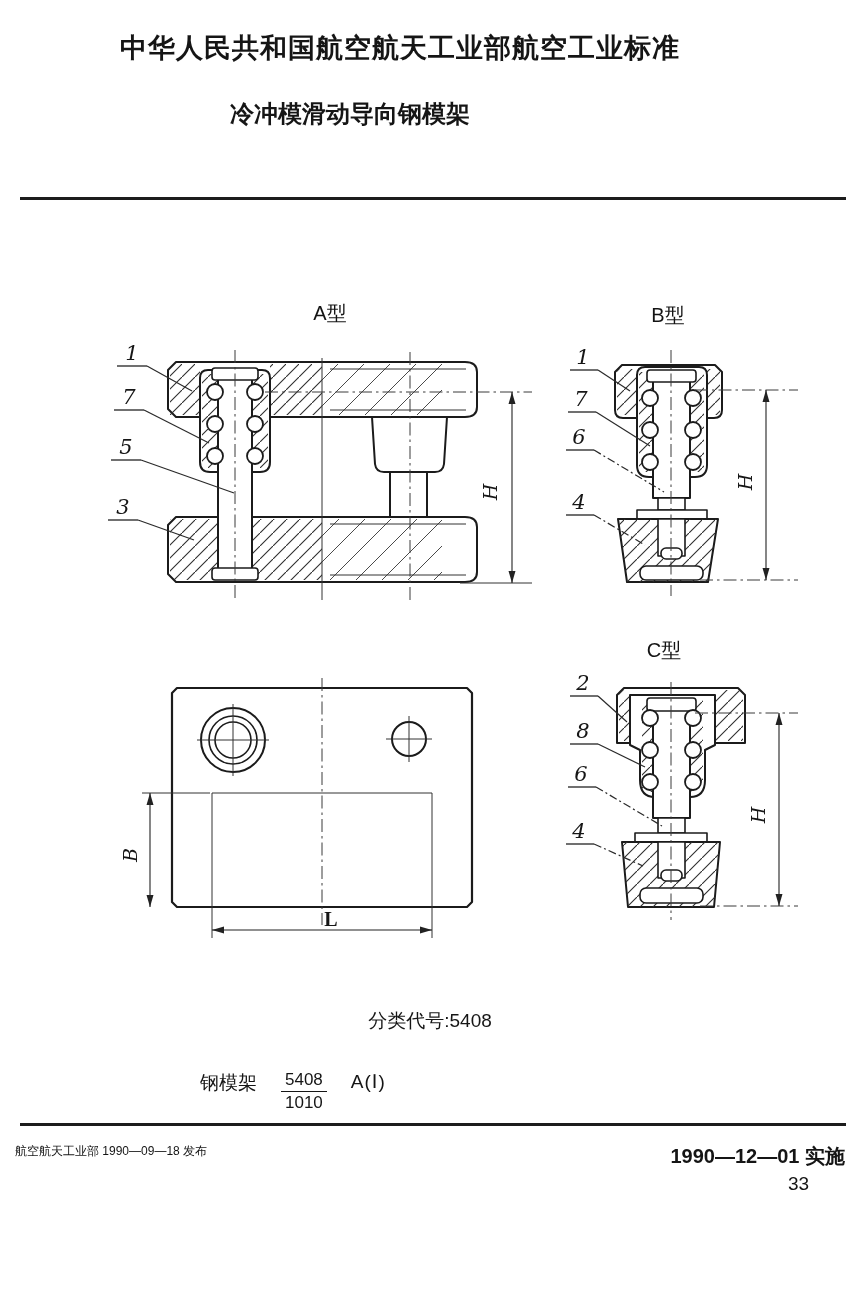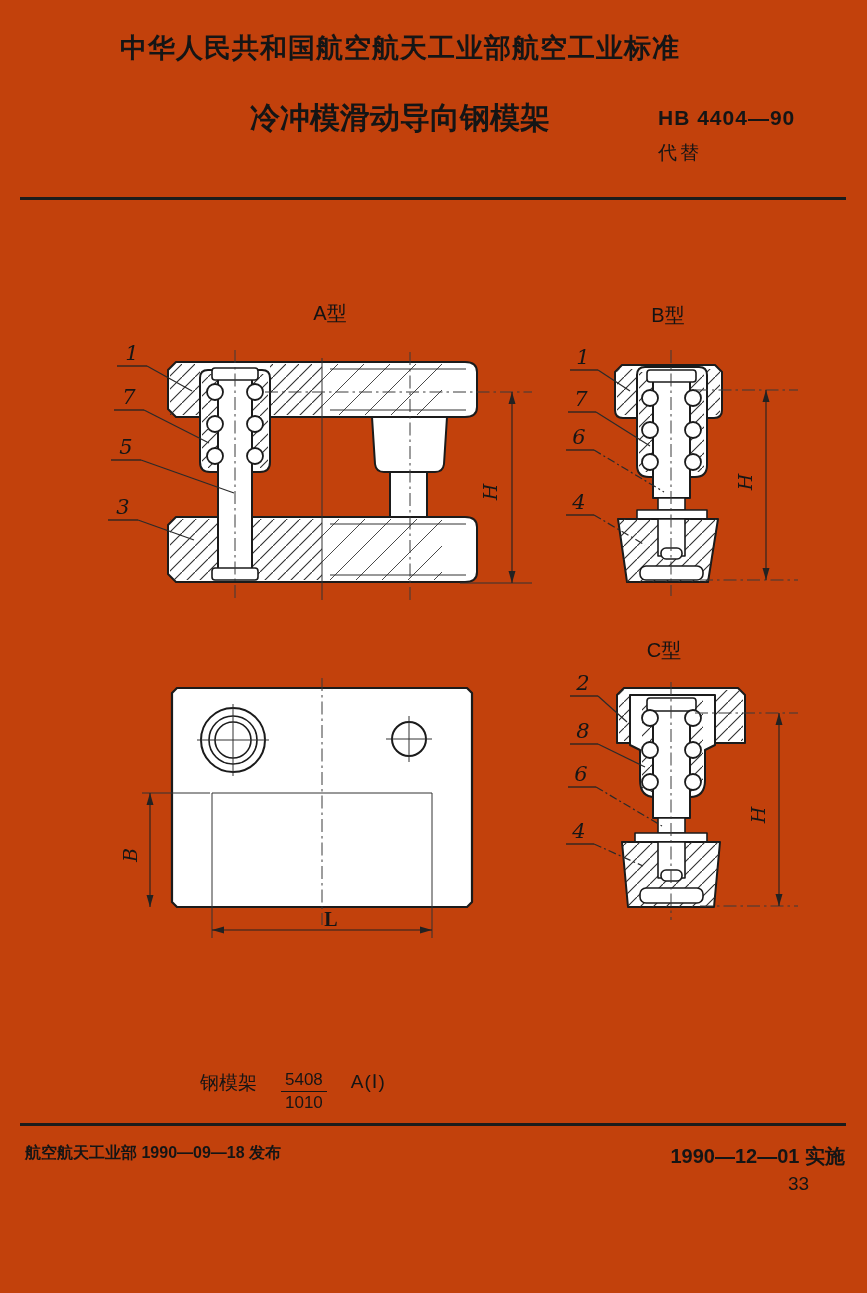--- a/index.html
+++ b/index.html
@@ -1,41 +1,41 @@
 <!DOCTYPE html>
 <html><head>
 <meta charset="utf-8">
 <style>
   html,body { margin:0; padding:0; background:#9a9a9a; }
   .page {
     position:relative; width:867px; height:1293px; margin:0 auto;
-    background:#c2410c; color:#151515; overflow:hidden;
+    background:#ffffff; color:#151515; overflow:hidden;
     font-family:"Liberation Sans", sans-serif;
   }
   .abs { position:absolute; }
   .doc-header {
     left:64px; top:30px; width:672px; text-align:center;
     font-size:27px; font-weight:bold; letter-spacing:1px; white-space:nowrap;
   }
-  .title-block { left:150px; top:98px; width:400px; text-align:right;
-    font-size:30px; font-weight:bold; line-height:1.3; }
+  .title-block { left:150px; top:98px; width:400px; text-align:center;
+    font-size:24px; font-weight:bold; line-height:1.3; }
   .std-block { left:658px; top:106px; }
   .std-no { font-size:21px; font-weight:bold; letter-spacing:1px; white-space:nowrap; }
   .std-sup { font-size:19px; margin-top:10px; letter-spacing:3px; }
   .rule { background:#1c1c1c; }
   .rule-top { left:20px; top:197px; width:826px; height:3px; }
   .rule-bottom { left:20px; top:1123px; width:826px; height:3px; }
   .classification { left:0; top:1008px; width:860px; text-align:center; font-size:19px; }
   .marking { left:63px; top:1044px; font-size:19px; white-space:nowrap; }
   .designation { left:200px; top:1070px; font-size:19px; display:flex; align-items:flex-start; gap:24px; }
   .frac { display:inline-block; text-align:center; font-size:17px; line-height:1.15; }
   .frac .num { display:block; border-bottom:1.6px solid #151515; padding:0 4px 1px; }
   .frac .den { display:block; padding-top:1px; }
   .desig-suffix { letter-spacing:1px; }
-  .footer-left { left:25px; top:1143px; font-size:16px; font-weight:bold; white-space:nowrap; }
+  .footer-left { left:15px; top:1143px; font-size:12px; font-weight:normal; white-space:nowrap; }
   .footer-right { right:22px; top:1143px; font-size:20px; font-weight:bold; white-space:nowrap; }
   .page-num { left:788px; top:1173px; font-size:19px; }
 
   
   svg { position:absolute; overflow:visible; }
   .ol { fill:#ffffff; stroke:#1b1b1b; stroke-width:2; stroke-linejoin:round; }
   .ol-thin { fill:#ffffff; stroke:#1b1b1b; stroke-width:1.6; stroke-linejoin:round; }
   .thin { stroke:#333; stroke-width:1; fill:none; }
   .cl { stroke:#3a3a3a; stroke-width:1; fill:none; stroke-dasharray:13 4 2.5 4; }
   .dim { stroke:#222; stroke-width:1.1; fill:none; }
@@ -53,24 +53,20 @@
 <body>
 
 <div class="page">
 
   <div class="abs doc-header">中华人民共和国航空航天工业部航空工业标准</div>
 
   <div class="abs title-block">
     <div>冷冲模滑动导向钢模架</div>
   </div>
 
-  <div class="abs std-block">
-    <div class="std-no">HB 4404—90</div>
-    <div class="std-sup">代替</div>
-  </div>
 
   <div class="abs rule rule-top"></div>
 
   <svg style="left:95px; top:295px;" width="460" height="315" viewBox="95 295 460 315">
     <defs>
       <pattern id="hA1" patternUnits="userSpaceOnUse" width="13" height="13">
         <path d="M-1,14 L14,-1" stroke="#2b2b2b" stroke-width="1.1"></path>
       </pattern>
       <pattern id="hS1" patternUnits="userSpaceOnUse" width="26" height="26">
         <path d="M-2,28 L28,-2" stroke="#4a4a4a" stroke-width="1"></path>
@@ -344,20 +340,21 @@
     </g>
 
     <g>
       <line class="dim" x1="212" y1="930" x2="432" y2="930"></line>
       <polygon class="arrow" points="212,930 224,926.6 224,933.4"></polygon>
       <polygon class="arrow" points="432,930 420,926.6 420,933.4"></polygon>
       <text class="dimtxt-up" x="331" y="926">L</text>
     </g>
   </svg>
 
+  <div class="abs classification">分类代号:5408</div>
 
 
   <div class="abs designation">
     <span>钢模架</span>
     <span class="frac">
         <span class="num">5408</span>
         <span class="den">1010</span>
       </span>
     <span class="desig-suffix">A(Ⅰ)</span>
   </div>

